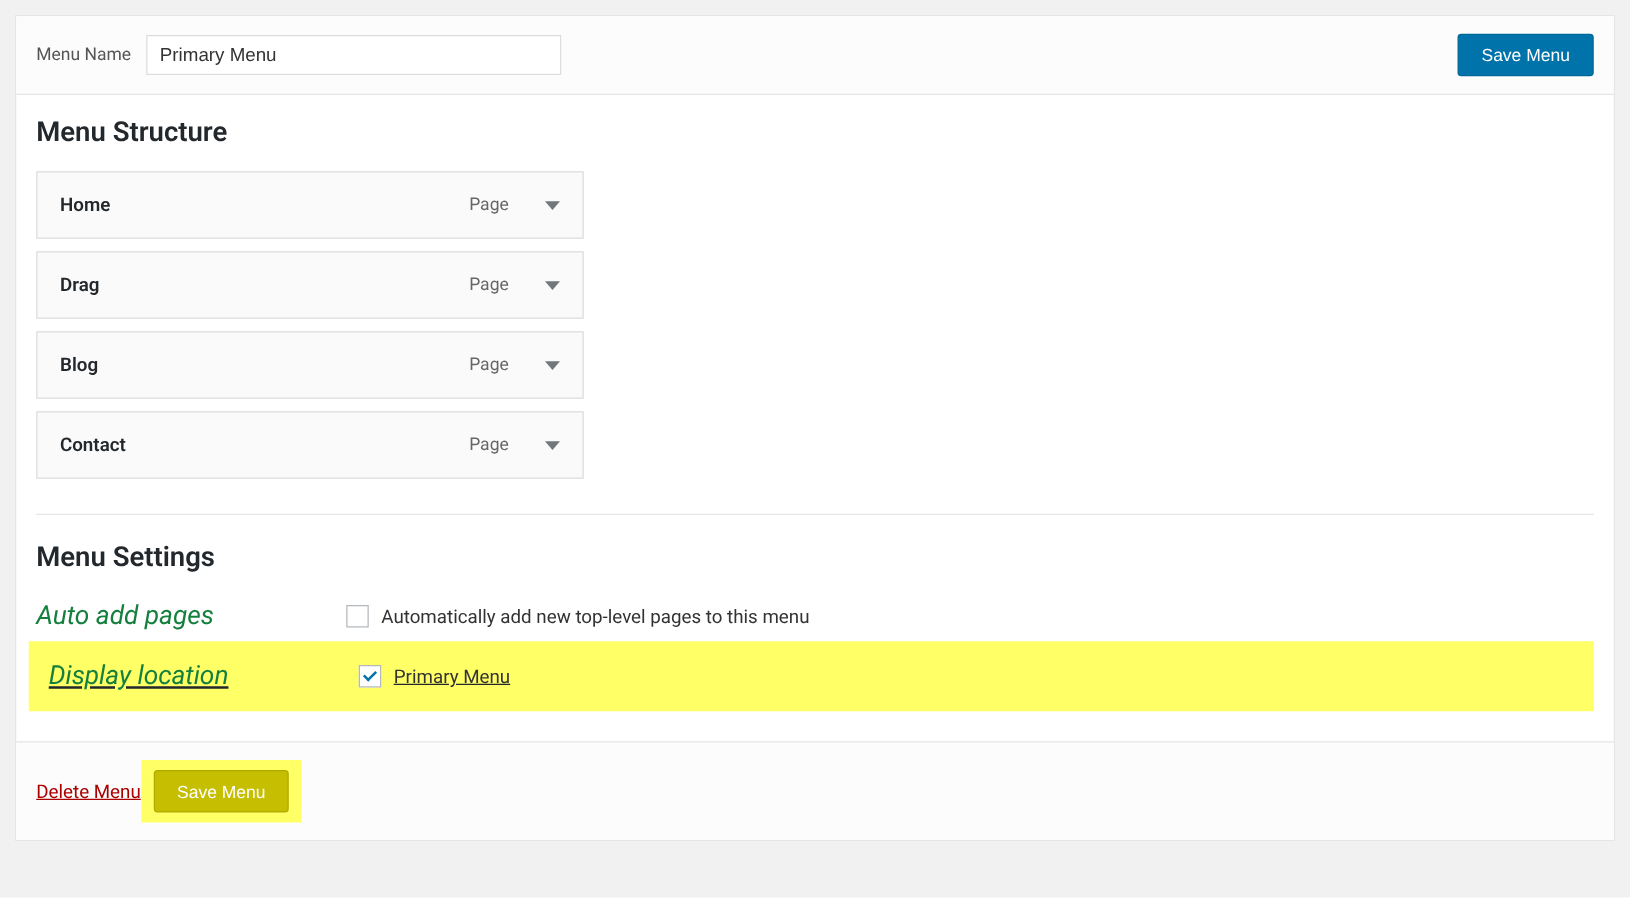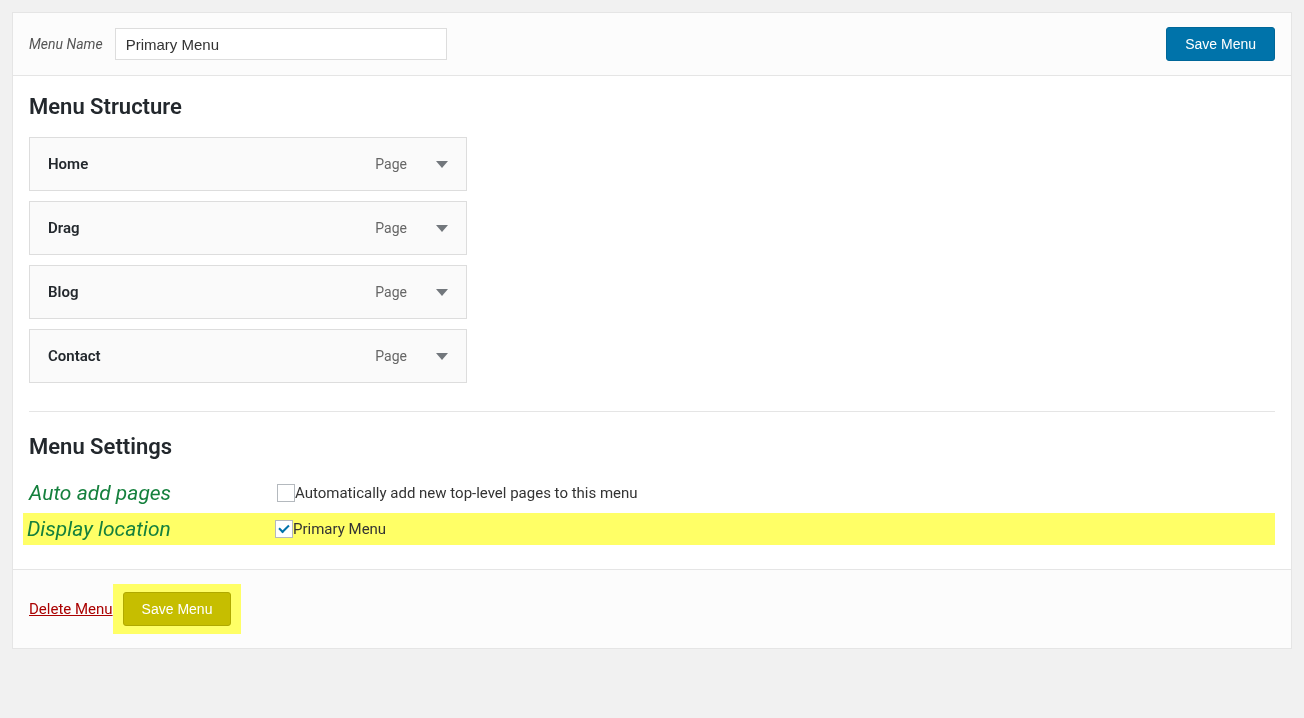--- a/index.html
+++ b/index.html
@@ -21,21 +21,20 @@
       display: flex;
       align-items: center;
       justify-content: space-between;
     }
     .panel-header-left {
       display: flex;
       align-items: center;
       gap: 12px;
     }
     .menu-name-label {
-      font-style: italic;
       color: #555;
     }
     .menu-name-input {
       width: 332px;
       height: 32px;
       padding: 4px 10px;
       font-size: 15px;
       border: 1px solid #ddd;
       background: #fff;
       color: #333;
@@ -118,20 +117,21 @@
     }
     .settings-label {
       width: 248px;
       font-style: italic;
       color: #15803d;
       font-size: 21px;
     }
     .settings-control {
       display: flex;
       align-items: flex-start;
+      gap: 10px;
     }
     .checkbox {
       width: 18px;
       height: 18px;
       border: 1px solid #b4b9be;
       background: #fff;
       display: inline-flex;
       align-items: center;
       justify-content: center;
       cursor: pointer;
@@ -245,21 +245,21 @@
       <h2>Menu Settings</h2>
 
       <div class="settings-row">
         <span class="settings-label">Auto add pages</span>
         <span class="settings-control">
           <span class="checkbox"></span>
           <span class="control-label">Automatically add new top-level pages to this menu</span>
         </span>
       </div>
 
-      <div class="settings-row highlight-row" style="padding:4px;">
+      <div class="settings-row highlight-row" style="padding:16px;text-decoration:underline;">
         <span class="display-loc-highlight">
           <span class="settings-label">Display location</span>
           <span class="settings-control">
             <span class="checkbox checked">
                 <span class="check"></span>
               </span>
             <span class="control-label">Primary Menu</span>
           </span>
         </span>
       </div>

